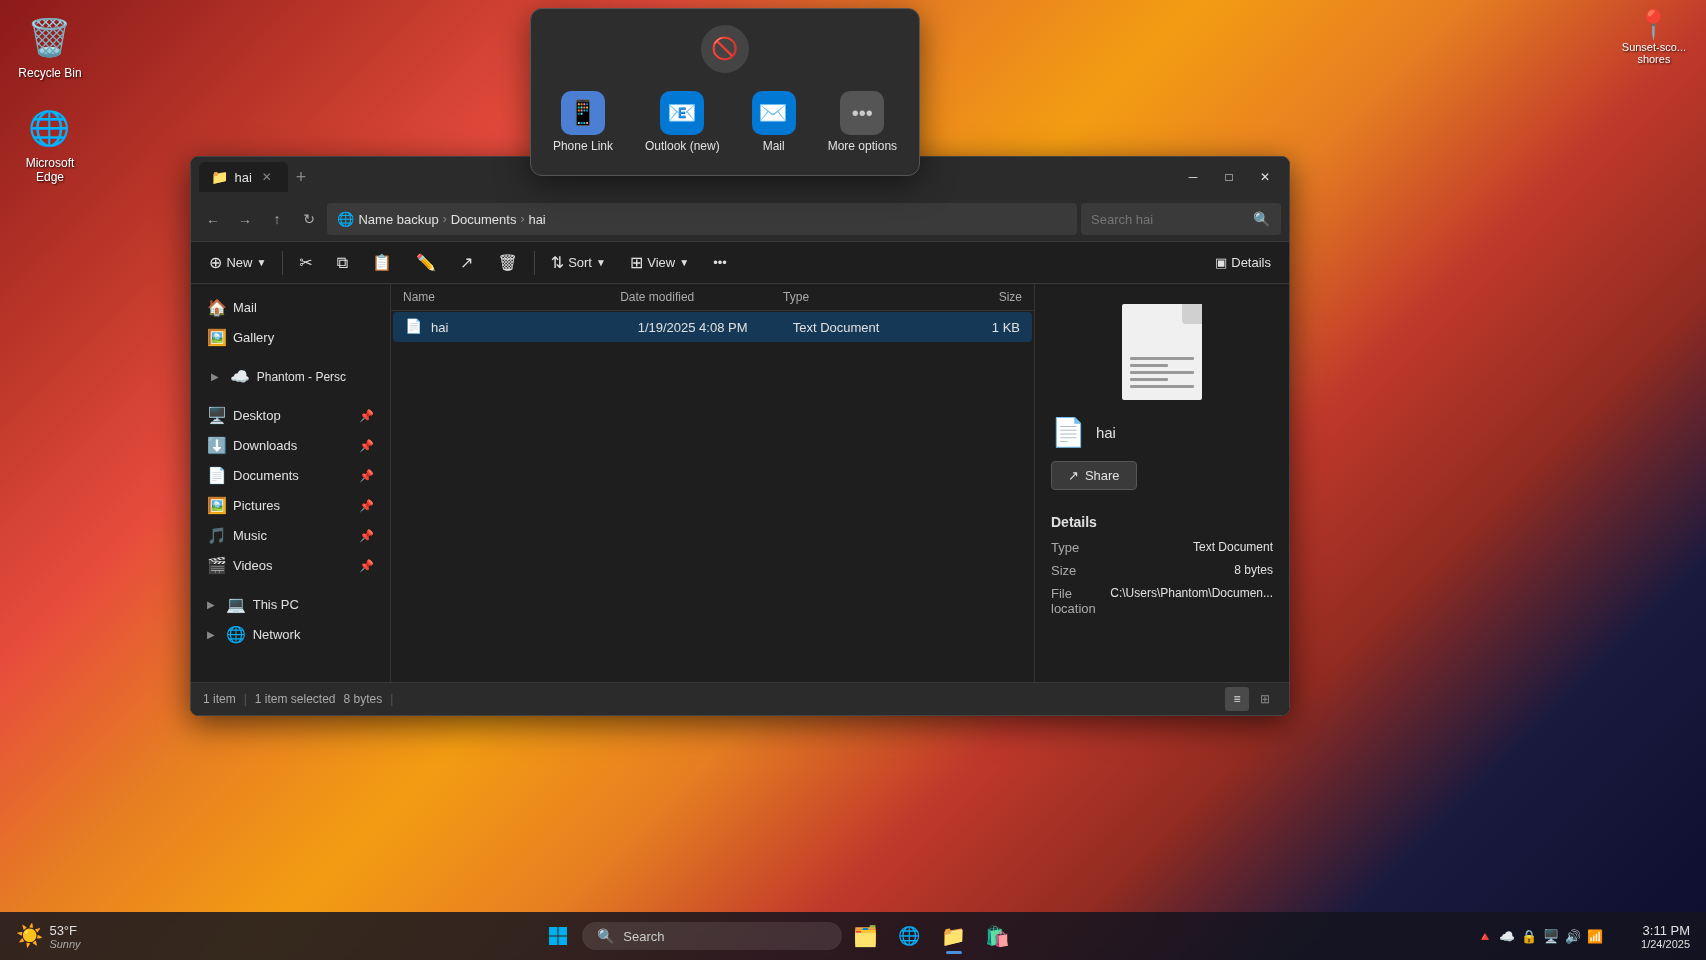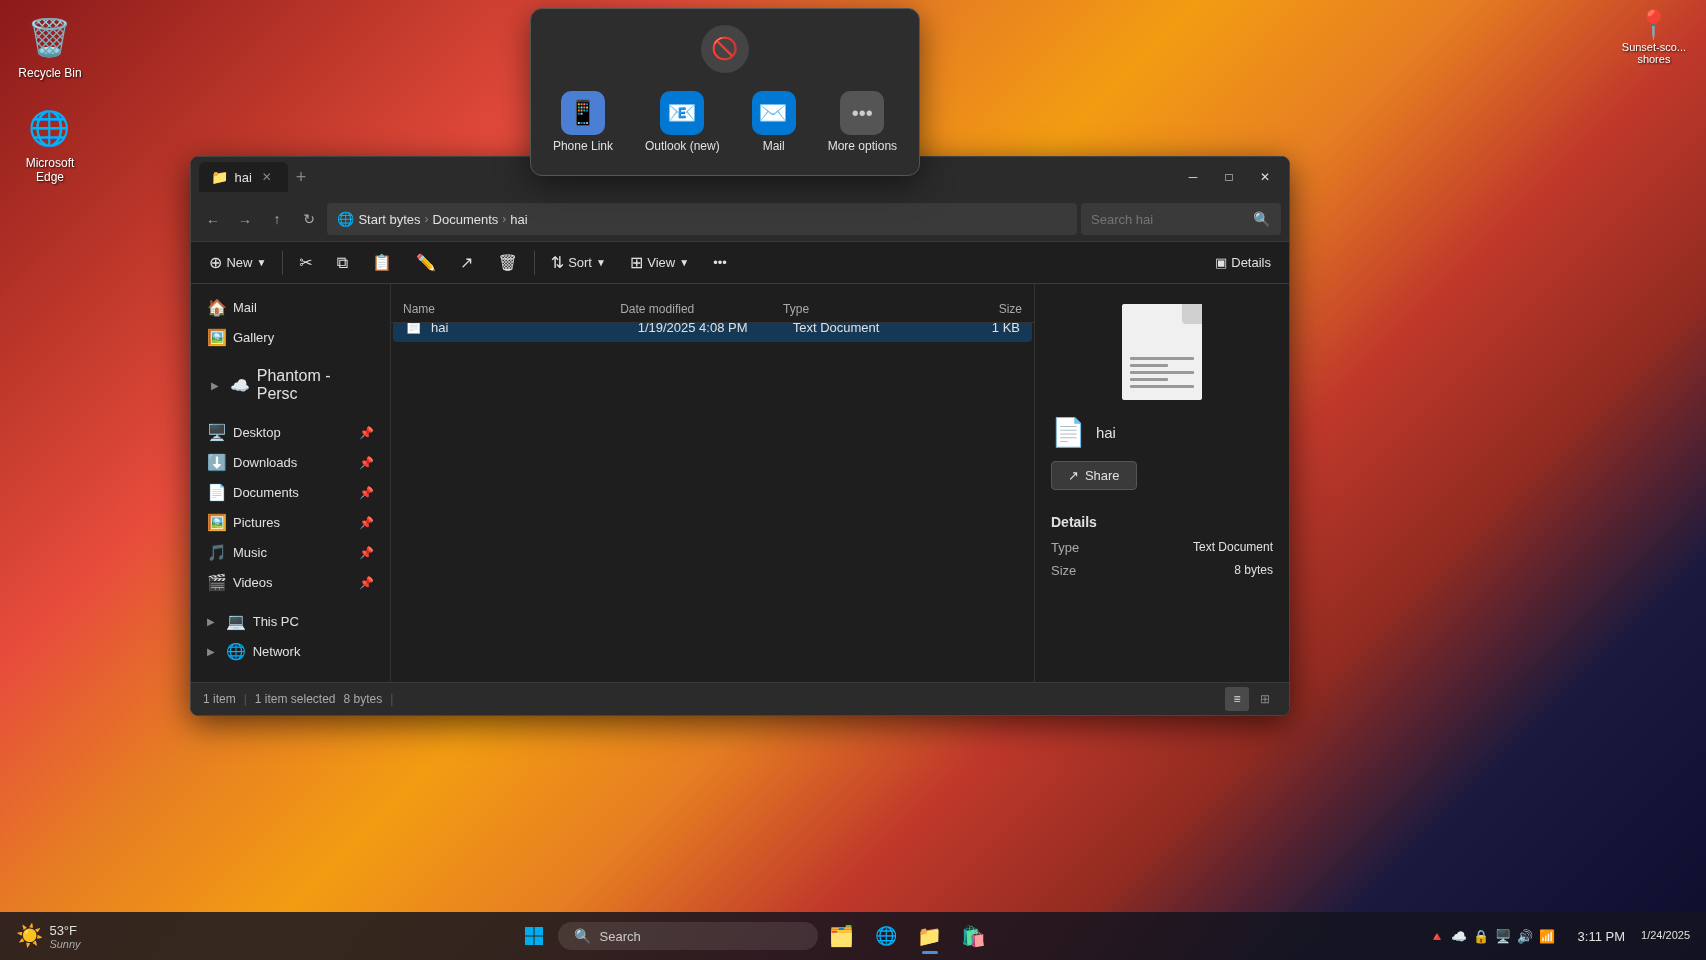--- a/index.html
+++ b/index.html
@@ -326,21 +326,21 @@
     .file-list::-webkit-scrollbar { width: 6px; }
     .file-list::-webkit-scrollbar-thumb { background: #555; border-radius: 3px; }
     .file-list-header {
       display: flex;
       align-items: center;
       padding: 6px 12px;
       border-bottom: 1px solid #333;
       font-size: 12px;
       color: #aaa;
       position: sticky;
-      top: 12px;
+      top: 0;
       background: #1e1e1e;
     }
     .col-name { flex: 2; }
     .col-date { flex: 1.5; }
     .col-type { flex: 1.5; }
     .col-size { flex: 0.7; text-align: right; }
     .file-row {
       display: flex;
       align-items: center;
       padding: 6px 12px;
@@ -569,21 +569,22 @@
       height: 20px;
       display: flex;
       align-items: center;
       justify-content: center;
       color: #ccc;
       font-size: 13px;
       cursor: pointer;
     }
     .datetime {
       display: flex;
-      flex-direction: row;
+      flex-direction: column;
+      align-items: flex-end;
       padding: 2px 8px;
       cursor: pointer;
     }
     .time-text { color: #e0e0e0; font-size: 13px; }
     .date-text { color: #e0e0e0; font-size: 11px; margin-left: 16px; }
 
     
     .desktop-widget-top-right {
       position: absolute;
       top: 8px;
@@ -667,21 +668,21 @@
     </div>
   </div>
 
   <div class="address-bar">
     <div class="nav-btn">←</div>
     <div class="nav-btn">→</div>
     <div class="nav-btn">↑</div>
     <div class="nav-btn">↻</div>
     <div class="breadcrumb-bar">
       <span class="breadcrumb-icon">🌐</span>
-      <span class="breadcrumb-part">Start bytes</span>
+      <span class="breadcrumb-part">Name backup</span>
       <span class="breadcrumb-sep">›</span>
       <span class="breadcrumb-part">Documents</span>
       <span class="breadcrumb-sep">›</span>
       <span class="breadcrumb-part">hai</span>
     </div>
     <div class="search-bar">
       <input type="text" placeholder="Search hai" style="">
       <span class="search-icon-sm">🔍</span>
     </div>
   </div>
@@ -742,21 +743,21 @@
       <div class="sidebar-item">
         <span class="sidebar-icon">🖼️</span>
         <span>Gallery</span>
       </div>
 
       <div style="height:8px;"></div>
 
       <div class="sidebar-item" style="padding-left:16px;">
         <span class="sidebar-section-arrow">▶</span>
         <span class="sidebar-icon">☁️</span>
-        <span style="font-size:16px;">Phantom - Persc</span>
+        <span style="font-size:12px;">Phantom - Persc</span>
       </div>
 
       <div style="height:8px;"></div>
 
       <div class="sidebar-item">
         <span class="sidebar-icon">🖥️</span>
         <span>Desktop</span>
         <span class="sidebar-item-arrow" style="font-size:12px;">📌</span>
       </div>
       <div class="sidebar-item">
@@ -842,20 +843,24 @@
       <div class="details-section">
         <div class="details-title">Details</div>
         <div class="detail-row">
           <span class="detail-label">Type</span>
           <span class="detail-value">Text Document</span>
         </div>
         <div class="detail-row">
           <span class="detail-label">Size</span>
           <span class="detail-value">8 bytes</span>
         </div>
+        <div class="detail-row">
+          <span class="detail-label">File location</span>
+          <span class="detail-value">C:\Users\Phantom\Documen...</span>
+        </div>
       </div>
     </div>
 
   </div>
 
   <div class="status-bar">
     <span>1 item</span>
     <span class="status-sep">|</span>
     <span>1 item selected</span>
     <span>8 bytes</span>

